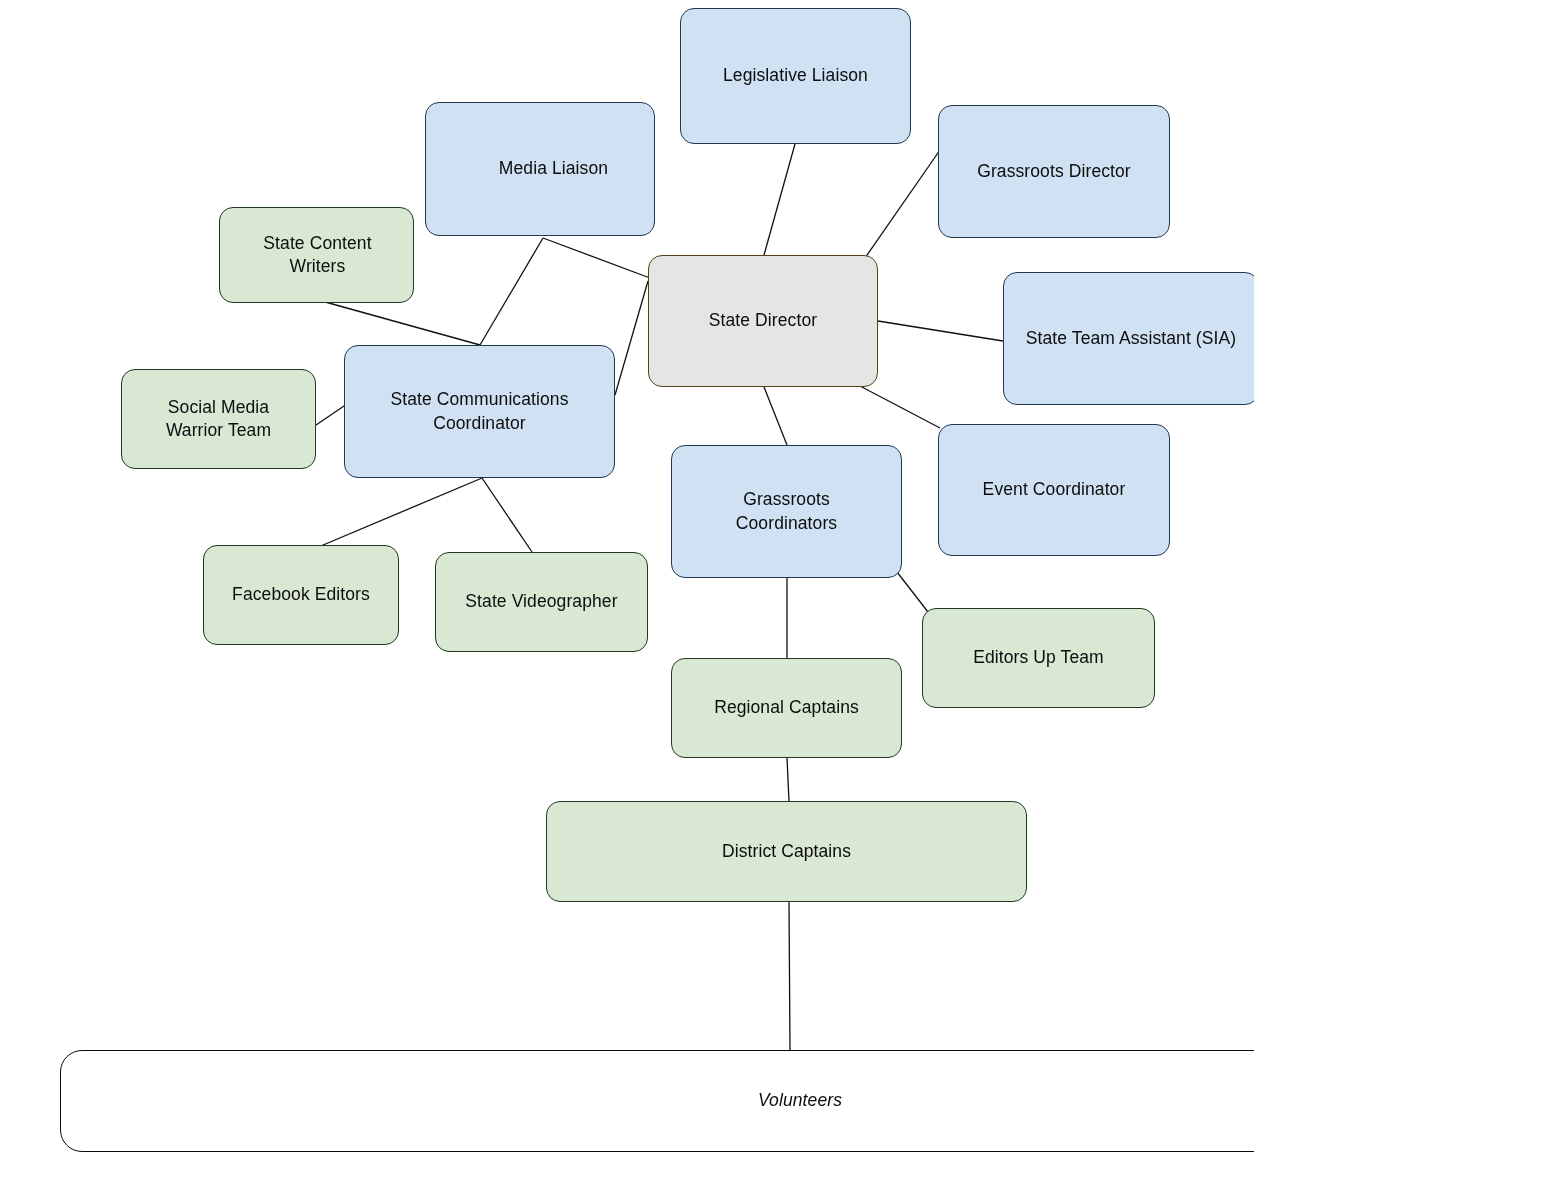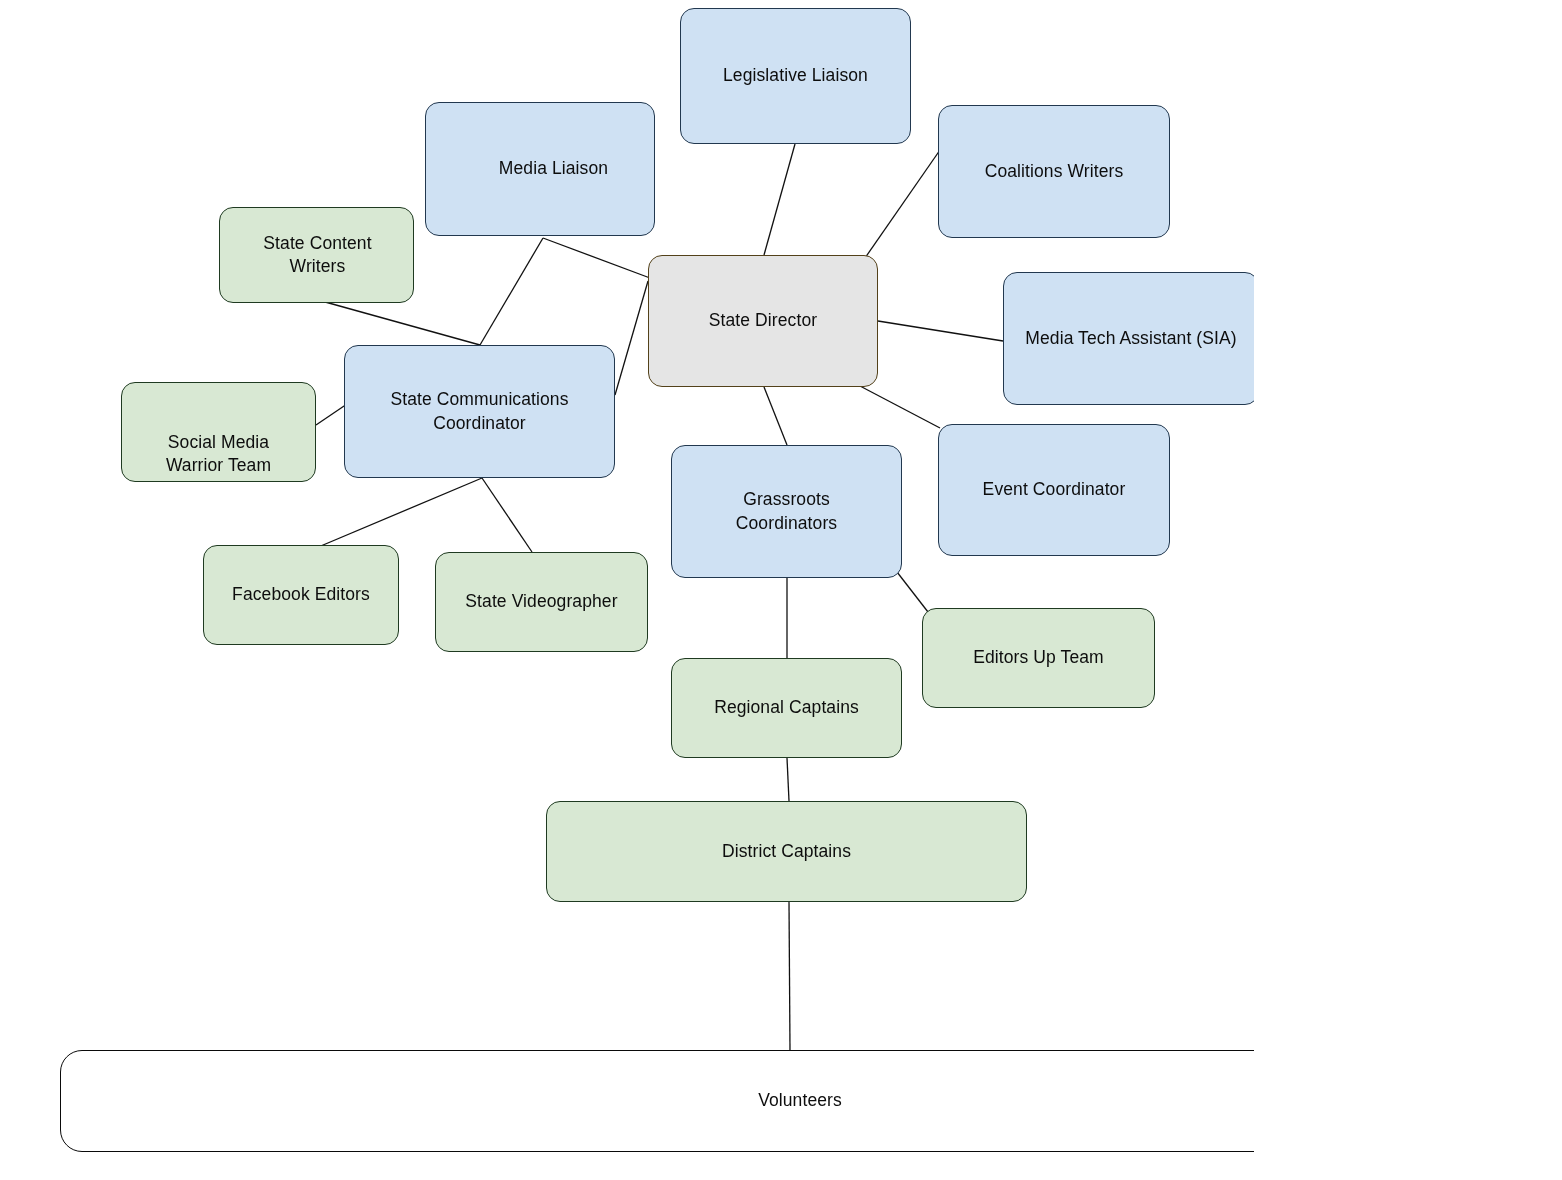--- a/index.html
+++ b/index.html
@@ -55,20 +55,21 @@
     border-color: #1f3a21;
   }
   .n-yellow {
     background: #e5e5e5;
     border-color: #53411a;
   }
   .n-white {
     background: #ffffff;
     border-color: #0a0a0a;
     border-radius: 22px;
+    font-style: italic;
   }
 </style>
 </head>
 <body>
 
 <div id="canvas">
   <svg id="edges" viewBox="0 0 1562 1180" preserveAspectRatio="none">
       <line x1="764" y1="255" x2="795" y2="144" stroke="#111111" stroke-width="1.3"></line>
       <line x1="865" y1="258" x2="940" y2="150" stroke="#111111" stroke-width="1.3"></line>
       <line x1="878" y1="321" x2="1003" y2="341" stroke="#111111" stroke-width="1.3"></line>
@@ -87,33 +88,33 @@
       <line x1="789" y1="902" x2="790" y2="1050" stroke="#111111" stroke-width="1.3"></line>
     </svg>
   <div id="node-layer">
       <div class="node n-blue" style="left: 680px; top: 8px; width: 231px; height: 136px;">
         <span class="label">Legislative Liaison</span>
       </div>
       <div class="node n-blue" style="left: 425px; top: 102px; width: 230px; height: 134px; padding-left: 37px;">
         <span class="label">Media Liaison</span>
       </div>
       <div class="node n-blue" style="left: 938px; top: 105px; width: 232px; height: 133px;">
-        <span class="label">Coalitions Writers</span>
+        <span class="label">Grassroots Director</span>
       </div>
       <div class="node n-green" style="left: 219px; top: 207px; width: 195px; height: 96px; padding-left: 12px;">
         <span class="label">State Content
 Writers</span>
       </div>
       <div class="node n-yellow" style="left: 648px; top: 255px; width: 230px; height: 132px;">
         <span class="label">State Director</span>
       </div>
       <div class="node n-blue" style="left: 1003px; top: 272px; width: 256px; height: 133px;">
-        <span class="label">Media Tech Assistant (SIA)</span>
+        <span class="label">State Team Assistant (SIA)</span>
       </div>
-      <div class="node n-green" style="left: 121px; top: 382px; width: 195px; height: 100px; align-items: flex-end;">
+      <div class="node n-green" style="left: 121px; top: 369px; width: 195px; height: 100px;">
         <span class="label">Social Media
 Warrior Team</span>
       </div>
       <div class="node n-blue" style="left: 344px; top: 345px; width: 271px; height: 133px;">
         <span class="label">State Communications
 Coordinator</span>
       </div>
       <div class="node n-blue" style="left: 671px; top: 445px; width: 231px; height: 133px;">
         <span class="label">Grassroots
 Coordinators</span>

